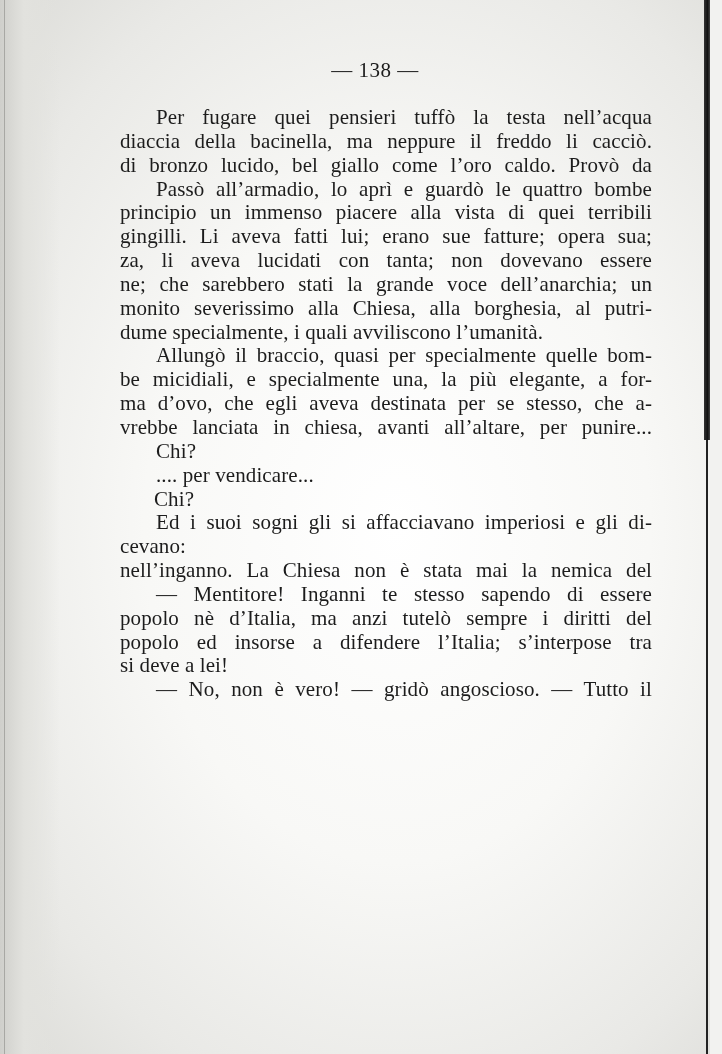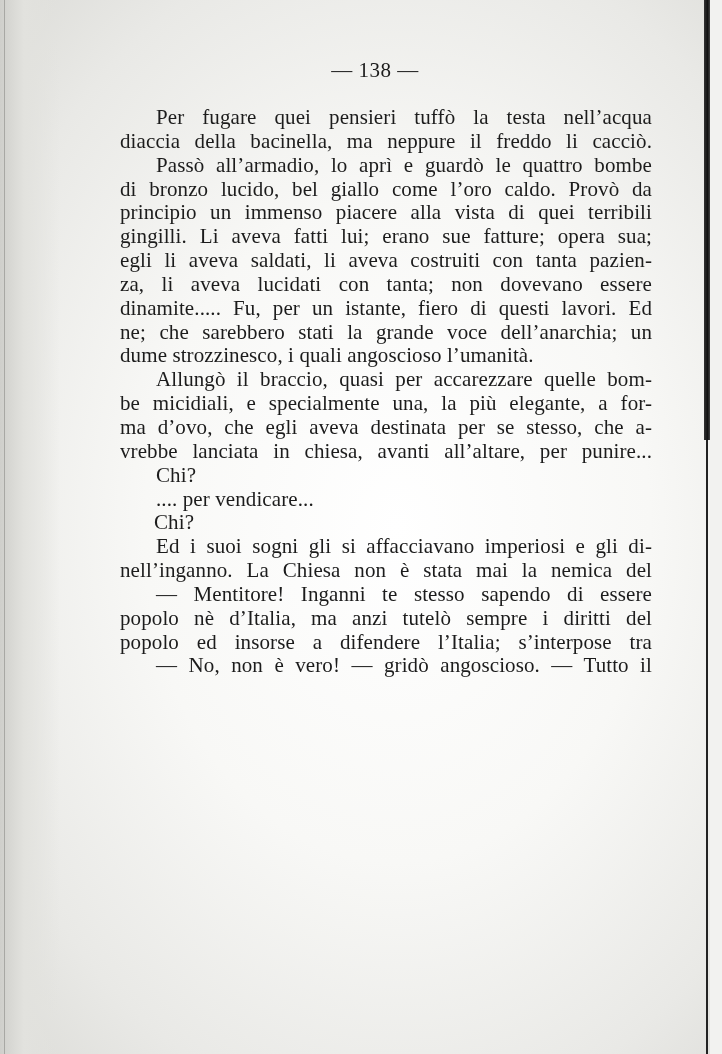--- a/index.html
+++ b/index.html
@@ -97,35 +97,36 @@
 <div class="left-edge-line"></div>
 <div class="right-margin"></div>
 <div class="right-border"></div>
 <div class="right-border-thick"></div>
 
 <div class="page-number">— 138 —</div>
 
 <div class="text-block" id="text-block">
     <div class="line indent">Per fugare quei pensieri tuffò la testa nell’acqua</div>
     <div class="line">diaccia della bacinella, ma neppure il freddo li cacciò.</div>
+    <div class="line">di bronzo lucido, bel giallo come l’oro caldo. Provò da</div>
     <div class="line indent">Passò all’armadio, lo aprì e guardò le quattro bombe</div>
-    <div class="line">di bronzo lucido, bel giallo come l’oro caldo. Provò da</div>
     <div class="line">principio un immenso piacere alla vista di quei terribili</div>
     <div class="line">gingilli. Li aveva fatti lui; erano sue fatture; opera sua;</div>
-    <div class="line">egli li aveva saldati, li aveva costruiti con tanta pazien-</div>
     <div class="line">za, li aveva lucidati con tanta; non dovevano essere</div>
-    <div class="line">dinamite..... Fu, per un istante, fiero di questi lavori. Ed</div>
     <div class="line">ne; che sarebbero stati la grande voce dell’anarchia; un</div>
-    <div class="line last">dume strozzinesco, i quali angoscioso l’umanità.</div>
-    <div class="line indent">Allungò il braccio, quasi per accarezzare quelle bom-</div>
+    <div class="line">monito severissimo alla Chiesa, alla borghesia, al putri-</div>
+    <div class="line last">dume specialmente, i quali avviliscono l’umanità.</div>
+    <div class="line indent">Allungò il braccio, quasi per specialmente quelle bom-</div>
     <div class="line">be micidiali, e specialmente una, la più elegante, a for-</div>
     <div class="line">ma d’ovo, che egli aveva destinata per se stesso, che a-</div>
     <div class="line">vrebbe lanciata in chiesa, avanti all’altare, per punire...</div>
     <div class="line indent last">Chi?</div>
     <div class="line indent last">.... per vendicare...</div>
     <div class="line short-indent last">Chi?</div>
     <div class="line indent">Ed i suoi sogni gli si affacciavano imperiosi e gli di-</div>
+    <div class="line last">cevano:</div>
     <div class="line">nell’inganno. La Chiesa non è stata mai la nemica del</div>
     <div class="line indent">— Mentitore! Inganni te stesso sapendo di essere</div>
     <div class="line">popolo nè d’Italia, ma anzi tutelò sempre i diritti del</div>
     <div class="line">popolo ed insorse a difendere l’Italia; s’interpose tra</div>
+    <div class="line last">si deve a lei!</div>
     <div class="line indent">— No, non è vero! — gridò angoscioso. — Tutto il</div>
   </div>
 
 </body></html>

